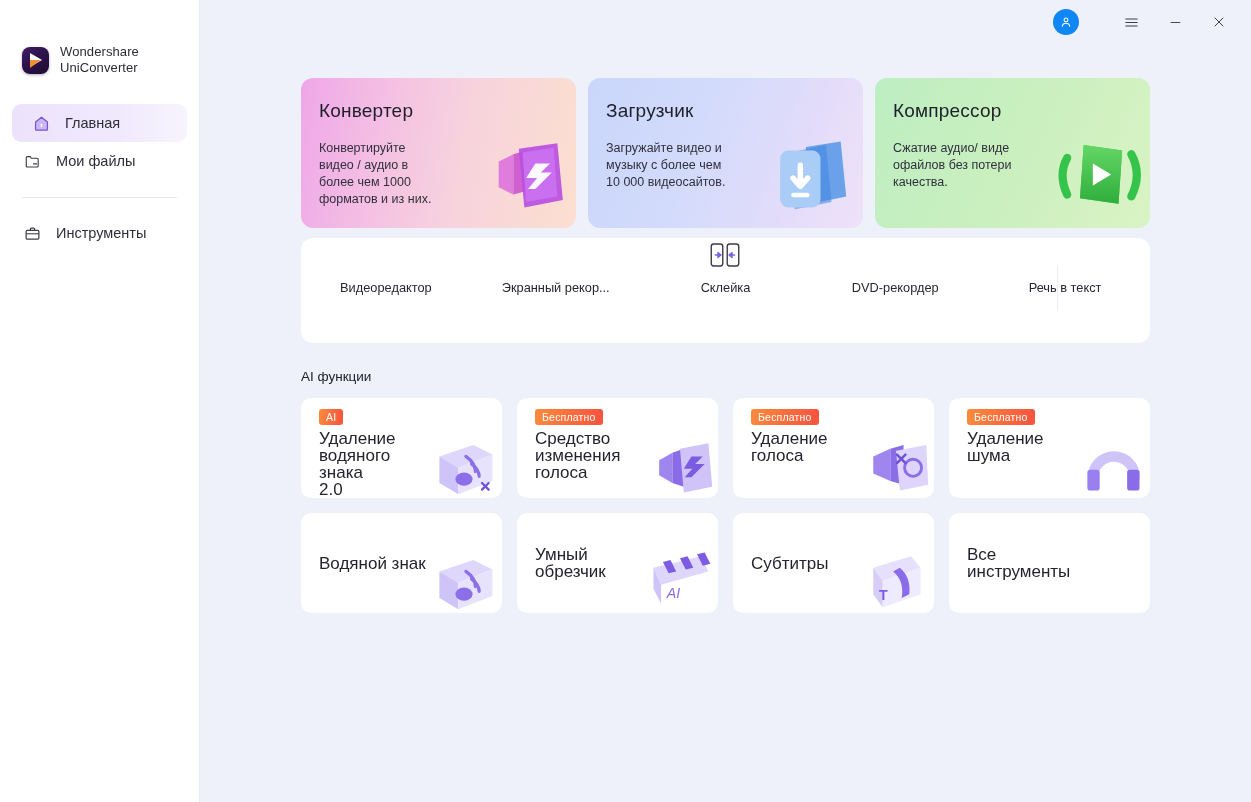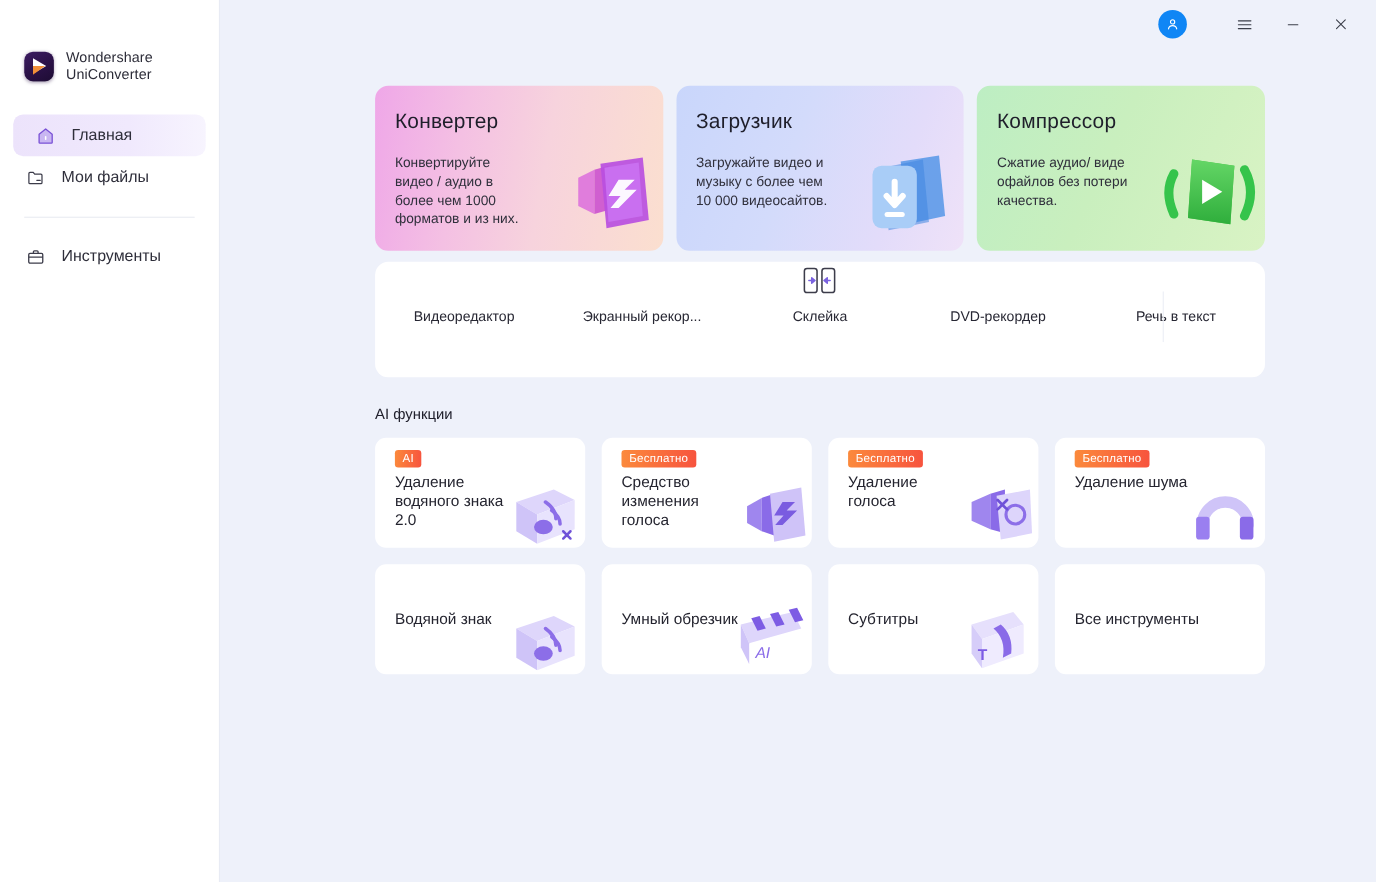--- a/index.html
+++ b/index.html
@@ -8,21 +8,20 @@
     width: 1251px; height: 802px;
     overflow: hidden;
     font-family: "Liberation Sans", "DejaVu Sans", sans-serif;
     background: #ffffff;
   }
   .app {
     position: relative;
     width: 1251px; height: 802px;
     display: flex;
     background: #eef1fa;
-    gap: 40px;
   }
 
   
   .sidebar {
     width: 200px; height: 802px;
     background: #ffffff;
     flex: 0 0 200px;
     position: relative;
     border-right: 1px solid #e8ebf4;
   }
@@ -221,21 +220,21 @@
     color: #fff;
     border-radius: 3px;
     background: linear-gradient(95deg, #fb8a3c 0%, #f7533e 100%);
     letter-spacing: .2px;
     z-index: 2;
   }
   .ai-title {
     position: absolute;
     left: 18px; top: 32px;
     width: 108px;
-    font-size: 14px;
+    font-size: 17px;
     line-height: 17px;
     color: #24242f;
     white-space: pre-line;
     z-index: 2;
   }
   .ai-card.no-badge .ai-title {
     top: 50%;
     transform: translateY(-50%);
     width: 120px;
   }

